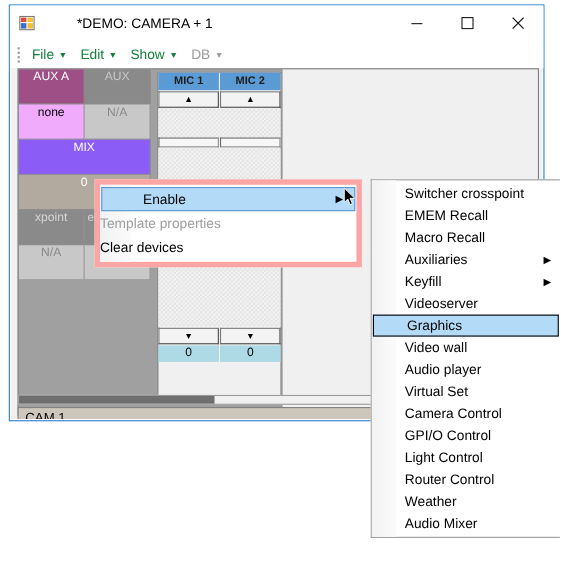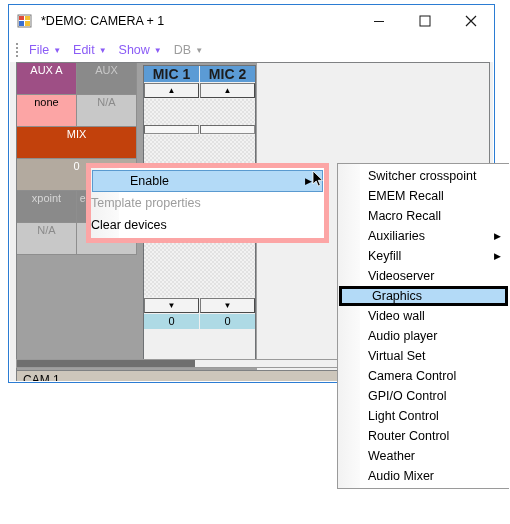--- a/index.html
+++ b/index.html
@@ -43,20 +43,21 @@
     margin-left: 8px;
     margin-right: 8px;
     position: relative;
     flex: 0 0 auto;
   }
   #title-text {
     font-size: 12.5px;
     color: #000000;
     white-space: nowrap;
     flex: 1 1 auto;
+    margin-left: 29px;
   }
   .caption-btn {
     width: 46px;
     height: 30px;
     display: flex;
     align-items: center;
     justify-content: center;
     flex: 0 0 auto;
   }
   .caption-btn svg { display: block; }
@@ -85,21 +86,21 @@
     width: 2px;
     height: 2px;
     background: #9a9a9a;
   }
   .menu-item {
     display: flex;
     align-items: center;
     height: 23px;
     padding: 0 6px;
     font-size: 12.5px;
-    color: #8b5cf6;
+    color: #15803d;
     white-space: nowrap;
   }
   .menu-item.disabled { color: #9d9d9d; }
   .menu-caret {
     margin-left: 4px;
     font-size: 8px;
     line-height: 1;
     position: relative;
     top: 1px;
   }
@@ -143,24 +144,24 @@
     text-align: center;
     overflow: hidden;
     white-space: nowrap;
     box-sizing: border-box;
     border-right: 1px solid #8e8e8e;
     border-bottom: 1px solid #8e8e8e;
   }
   .c-half { width: 60px; }
   .c-full { width: 120px; }
   .hdr-aux-a { background: #9e4f85; color: #ffffff; }
-  .val-none  { background: #fca5a5; color: #000000; }
+  .val-none  { background: #f0abfc; color: #000000; }
   .hdr-aux   { background: #8a8a8a; color: #c8c8c8; }
   .val-na    { background: #c8c8c8; color: #8a8a8a; }
-  .hdr-mix   { background: #c2410c; color: #ffffff; }
+  .hdr-mix   { background: #8b5cf6; color: #ffffff; }
   .val-mix   { background: #b3aa9f; color: #ffffff; }
   .hdr-xp    { background: #8a8a8a; color: #d6d6d6; }
   .hdr-em    { background: #8a8a8a; color: #d6d6d6; font-size: 10.5px; }
   .val-na2   { background: #c8c8c8; color: #8a8a8a; }
 
   
   #mic-panel {
     position: absolute;
     left: 126px;
     top: 2px;
@@ -169,21 +170,21 @@
     background: #f0f0f0;
     border: 1px solid #6e7174;
     box-sizing: border-box;
   }
   #mic-header { display: flex; }
   .mic-title {
     width: 55px;
     height: 16px;
     line-height: 16px;
     text-align: center;
-    font-size: 14px;
+    font-size: 10px;
     font-weight: bold;
     color: #1c1c1c;
     background: #5b9bd5;
     box-sizing: border-box;
   }
   .mic-title + .mic-title { margin-left: 1px; }
   #mic-uparrows, #mic-downarrows { display: flex; margin-top: 1px; }
   .arrow-btn {
     width: 55px;
     height: 15px;
@@ -362,21 +363,21 @@
     align-items: center;
     padding-left: 30px;
     padding-right: 8px;
     white-space: nowrap;
     color: #000000;
     z-index: 2;
     box-sizing: border-box;
   }
   .sub-item.selected {
     background: #b3daf7;
-    border: 3px solid #000000;
+    border: 1px solid #000000;
     margin: 0 1px 0 1px;
   }
   .sub-arrow {
     margin-left: auto;
     font-size: 9px;
     line-height: 1;
     color: #000000;
   }
 
   

